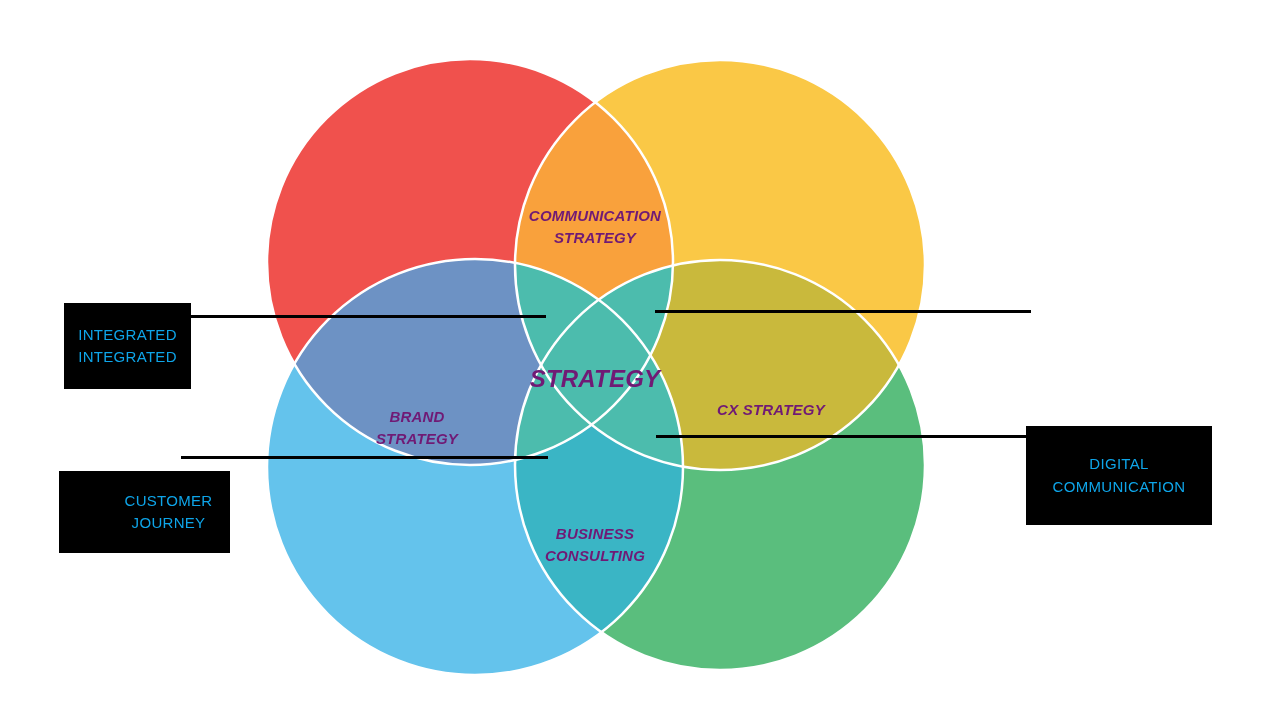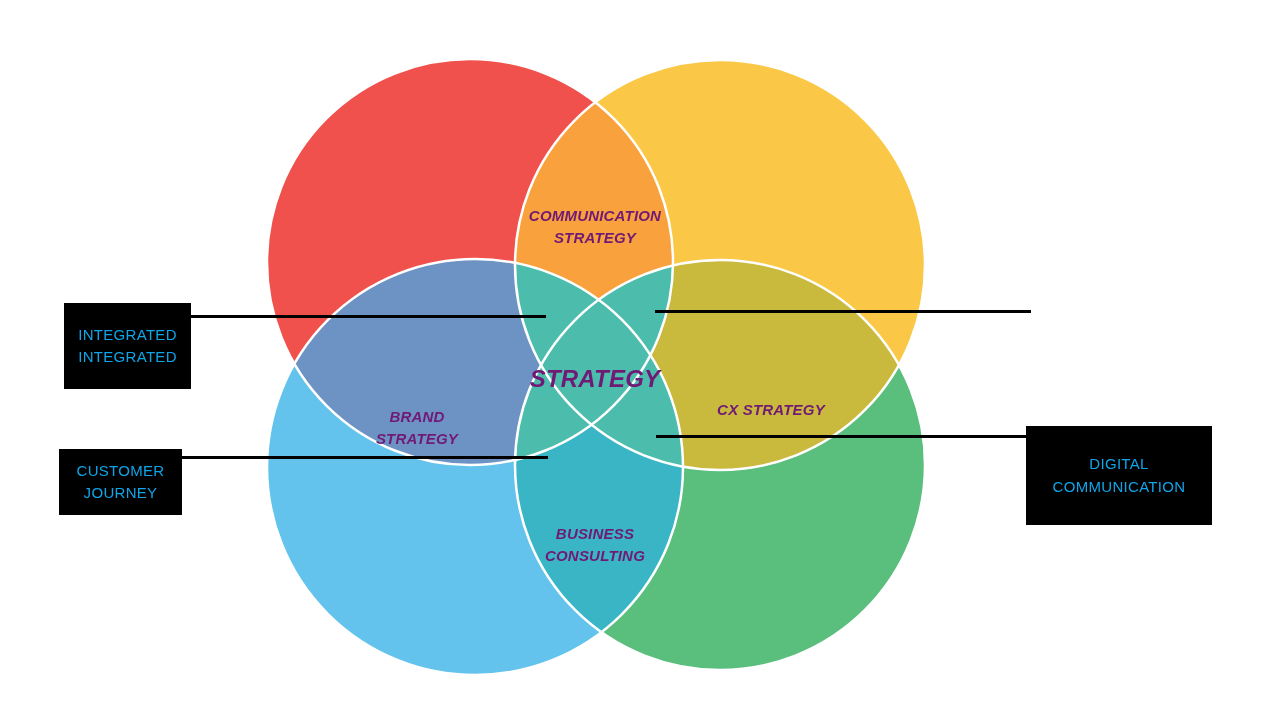--- a/index.html
+++ b/index.html
@@ -106,21 +106,21 @@
   <div class="connector" style="left:655px;top:310px;width:376px;"></div>
   <div class="connector" style="left:656px;top:435px;width:371px;"></div>
 
   <div class="callout-box" style="left:64px;top:303px;width:127px;height:86px;">
     <div>
       <span class="cl">INTEGRATED</span>
       <span class="cl">INTEGRATED</span>
     </div>
   </div>
 
-  <div class="callout-box" style="left:59px;top:449px;width:123px;height:66px;">
+  <div class="callout-box" style="left:59px;top:471px;width:123px;height:82px;padding-left:48px;">
     <div>
       <span class="cl">CUSTOMER</span>
       <span class="cl">JOURNEY</span>
     </div>
   </div>
 
 
   <div class="callout-box" style="left:1026px;top:426px;width:186px;height:99px;">
     <div>
       <span class="cl">DIGITAL</span>

